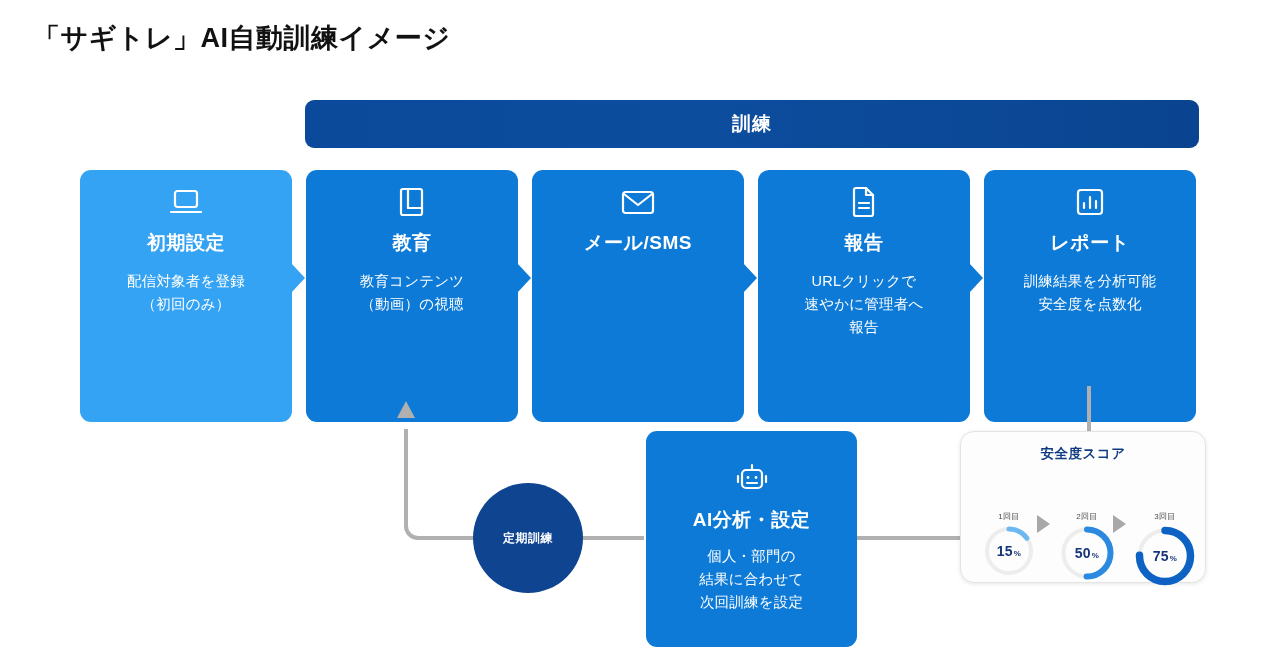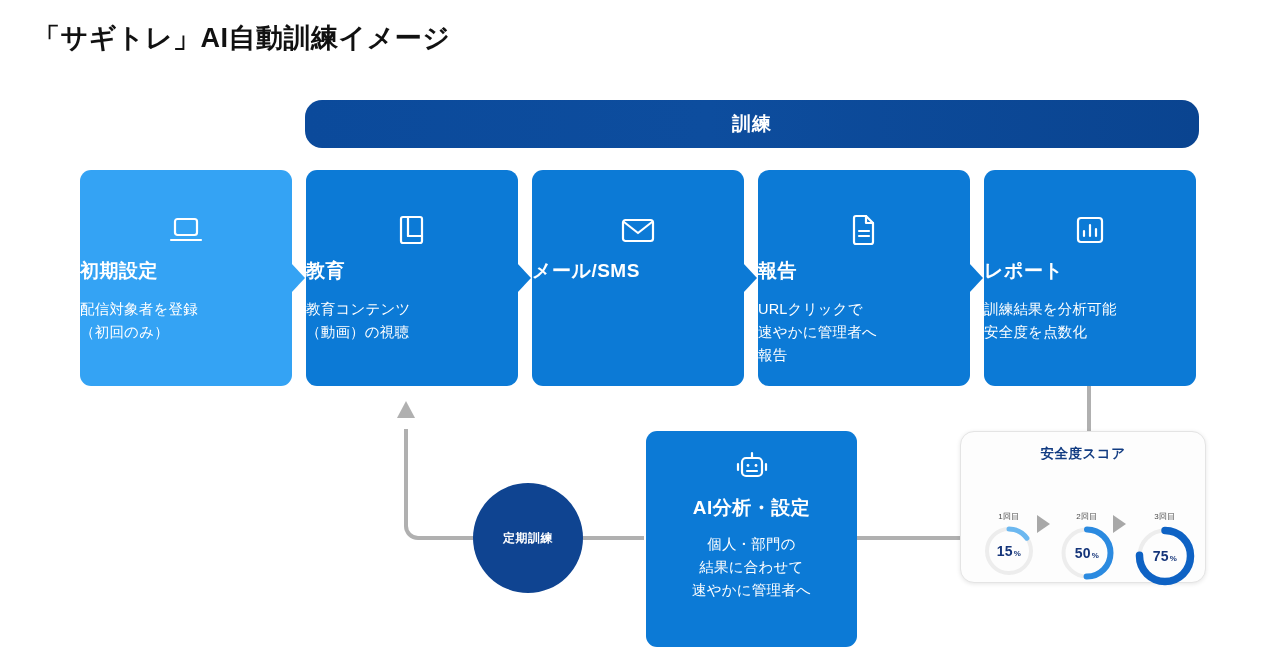--- a/index.html
+++ b/index.html
@@ -28,21 +28,21 @@
     white-space: nowrap;
   }
 
   
   .banner {
     position: absolute;
     left: 305px;
     top: 100px;
     width: 894px;
     height: 48px;
-    border-radius: 17px;
+    border-radius: 9px;
     background: linear-gradient(90deg, #0b4a9b 0%, #0d4d9e 45%, #0a4490 100%);
     display: flex;
     align-items: center;
     justify-content: center;
   }
   .banner-label {
     color: #ffffff;
     font-size: 19px;
     font-weight: bold;
     letter-spacing: 1px;
@@ -53,25 +53,26 @@
     position: absolute;
     left: 80px;
     top: 170px;
     width: 1120px;
     height: 216px;
   }
   .step-card {
     position: absolute;
     top: 0;
     width: 212px;
-    height: 216px;
+    height: 252px;
     border-radius: 11px;
     color: #ffffff;
+    text-align: center;
     box-sizing: border-box;
-    padding-top: 40px;
+    padding-top: 12px;
   }
   .step-card.c0 { left: 0px;   background: #34a3f4; }
   .step-card.c1 { left: 226px; background: #0c7ad6; }
   .step-card.c2 { left: 452px; background: #0c7ad6; }
   .step-card.c3 { left: 678px; background: #0c7ad6; }
   .step-card.c4 { left: 904px; background: #0c7ad6; }
 
   
   .step-card .chevron {
     position: absolute;
@@ -203,21 +204,21 @@
     position: absolute;
     left: 646px;
     top: 431px;
     width: 211px;
     height: 216px;
     border-radius: 11px;
     background: #0c7ad6;
     color: #ffffff;
     text-align: center;
     box-sizing: border-box;
-    padding-top: 16px;
+    padding-top: 28px;
   }
   .ai-card .step-desc { margin-top: 12px; }
 
   
   .score-panel {
     position: absolute;
     left: 960px;
     top: 431px;
     width: 246px;
     height: 152px;
@@ -392,21 +393,21 @@
       <line x1="3" y1="13" x2="3" y2="19"></line>
       <line x1="31" y1="13" x2="31" y2="19"></line>
       <circle cx="13" cy="14.5" r="1.4" fill="#ffffff" stroke="none"></circle>
       <circle cx="21" cy="14.5" r="1.4" fill="#ffffff" stroke="none"></circle>
       <line x1="12" y1="20" x2="22" y2="20"></line>
     </svg>
   </div>
   <div class="step-title">AI分析・設定</div>
   <div class="step-desc">個人・部門の
 結果に合わせて
-速やかに管理者へ</div>
+次回訓練を設定</div>
 </div>
 
 <div class="score-panel">
   <div class="score-title">安全度スコア</div>
   <div class="score-row">
 
     <div class="score-item s0">
       <div class="score-label">1回目</div>
       <div class="donut-wrap" style="width:52px;height:52px;">
         <svg width="52" height="52" viewBox="0 0 52 52">

